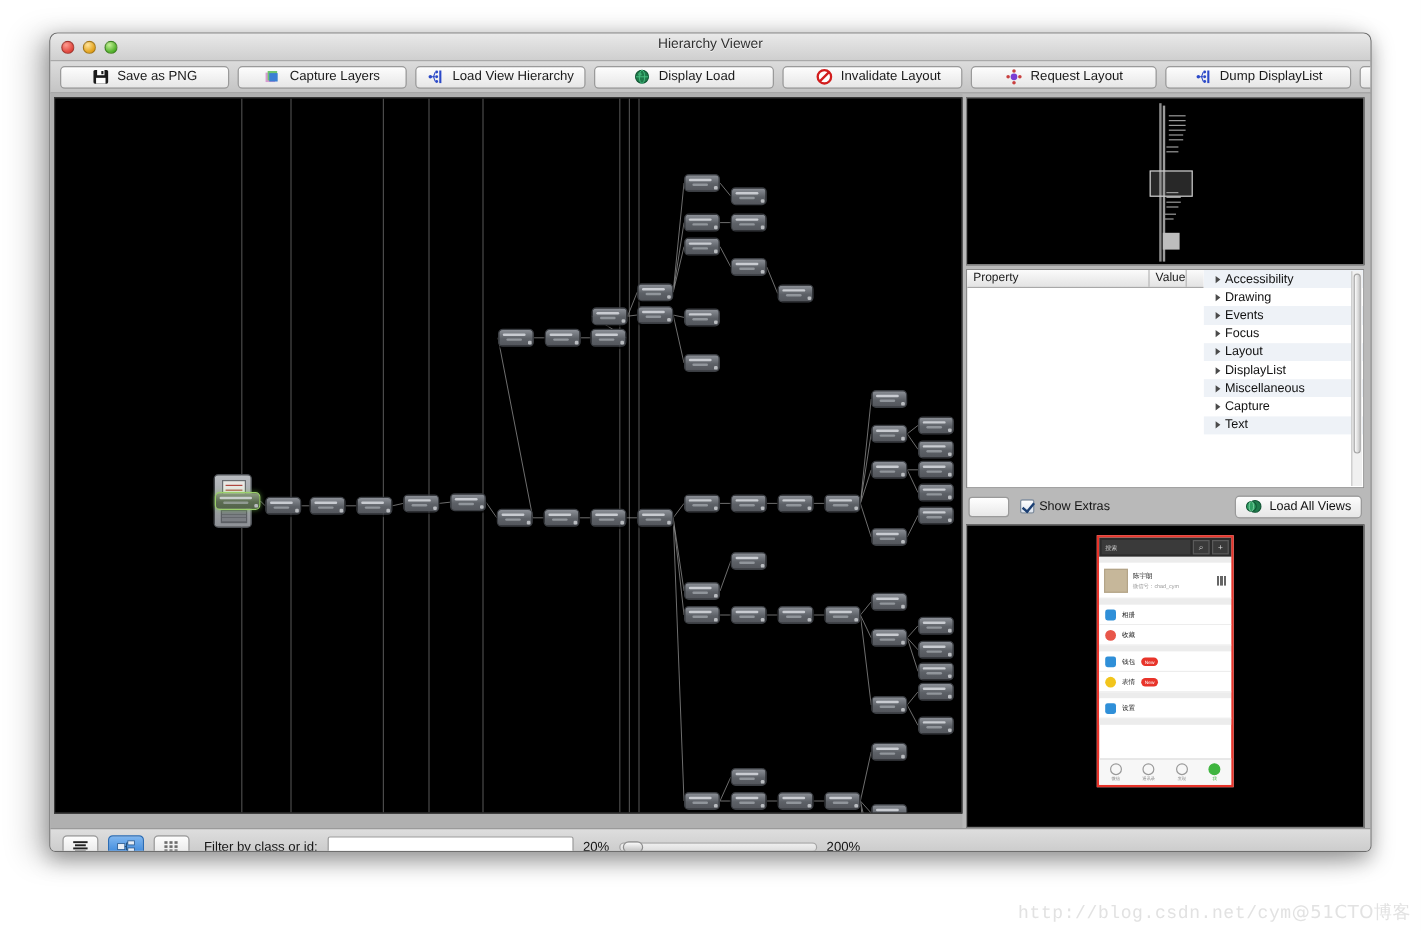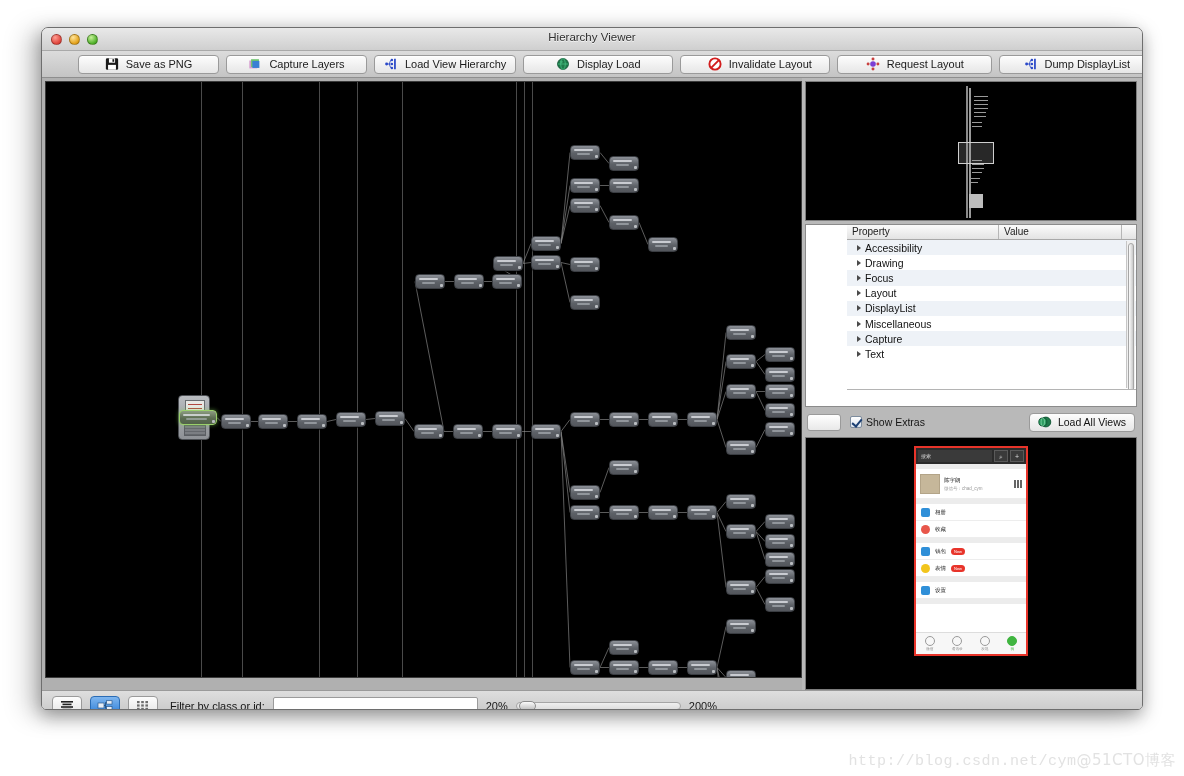--- a/index.html
+++ b/index.html
@@ -54,21 +54,21 @@
     background: linear-gradient(#fdfdfd, #e6e6e6);
     border: 1px solid #9a9a9a;
     border-radius: 4px;
     font-size: 11px; color: #1a1a1a;
     box-shadow: 0 1px 0 rgba(255,255,255,.8) inset;
     white-space: nowrap;
     cursor: default;
   }
   .tb-btn .lbl { line-height: 1; }
   .tb-ico { width: 14px; height: 14px; display: block; flex: 0 0 14px; }
-  .b-save   { min-width: 141px; margin-left: 28px; }
+  .b-save   { min-width: 141px; }
   .b-cap    { min-width: 141px; }
   .b-load   { min-width: 142px; }
   .b-disp   { min-width: 150px; }
   .b-inval  { min-width: 150px; padding-left: 18px; }
   .b-req    { min-width: 155px; }
   .b-dump   { min-width: 155px; }
   .b-last   { min-width: 36px; padding: 0 6px; }
 
   
   .body { display: flex; height: 612px; background: #b9b9b9; }
@@ -135,21 +135,21 @@
     border: 1px solid #7d7d7d; position: relative; overflow: hidden;
   }
   .ov-spine { position: absolute; left: 160px; top: 4px; width: 2px; height: 132px; background: #8a8a8a; }
   .ov-cluster { position: absolute; background: #9a9a9a; }
   .ov-box { position:absolute; left:152px; top:60px; width:36px; height:22px; border:1px solid #cfcfcf; background:rgba(160,160,160,.25); }
 
   
   .prop-wrap {
     flex: 0 0 auto; height: 183px;
     background: #fff; border: 1px solid #8b8b8b;
-    display: flex; flex-direction: column; overflow: hidden; padding-left: 41px;
+    display: flex; flex-direction: row; overflow: hidden;
   }
   .prop-head {
     display: flex; height: 15px; flex: 0 0 15px;
     background: linear-gradient(#fbfbfb, #e3e3e3);
     border-bottom: 1px solid #a8a8a8;
     font-size: 10px; color: #202020;
   }
   .prop-head .c1 { width: 152px; padding: 1px 0 0 5px; border-right: 1px solid #b6b6b6; }
   .prop-head .c2 { flex: 1; padding: 1px 0 0 5px; border-right: 1px solid #b6b6b6; }
   .prop-head .c3 { width: 14px; }
@@ -750,20 +750,24 @@
           <div class="prow">
                 <div class="tri"></div>
                 <span>Accessibility</span>
               </div>
               <div class="prow">
                 <div class="tri"></div>
                 <span>Drawing</span>
               </div>
               <div class="prow">
                 <div class="tri"></div>
+                <span>Events</span>
+              </div>
+              <div class="prow">
+                <div class="tri"></div>
                 <span>Focus</span>
               </div>
               <div class="prow">
                 <div class="tri"></div>
                 <span>Layout</span>
               </div>
               <div class="prow">
                 <div class="tri"></div>
                 <span>DisplayList</span>
               </div>

